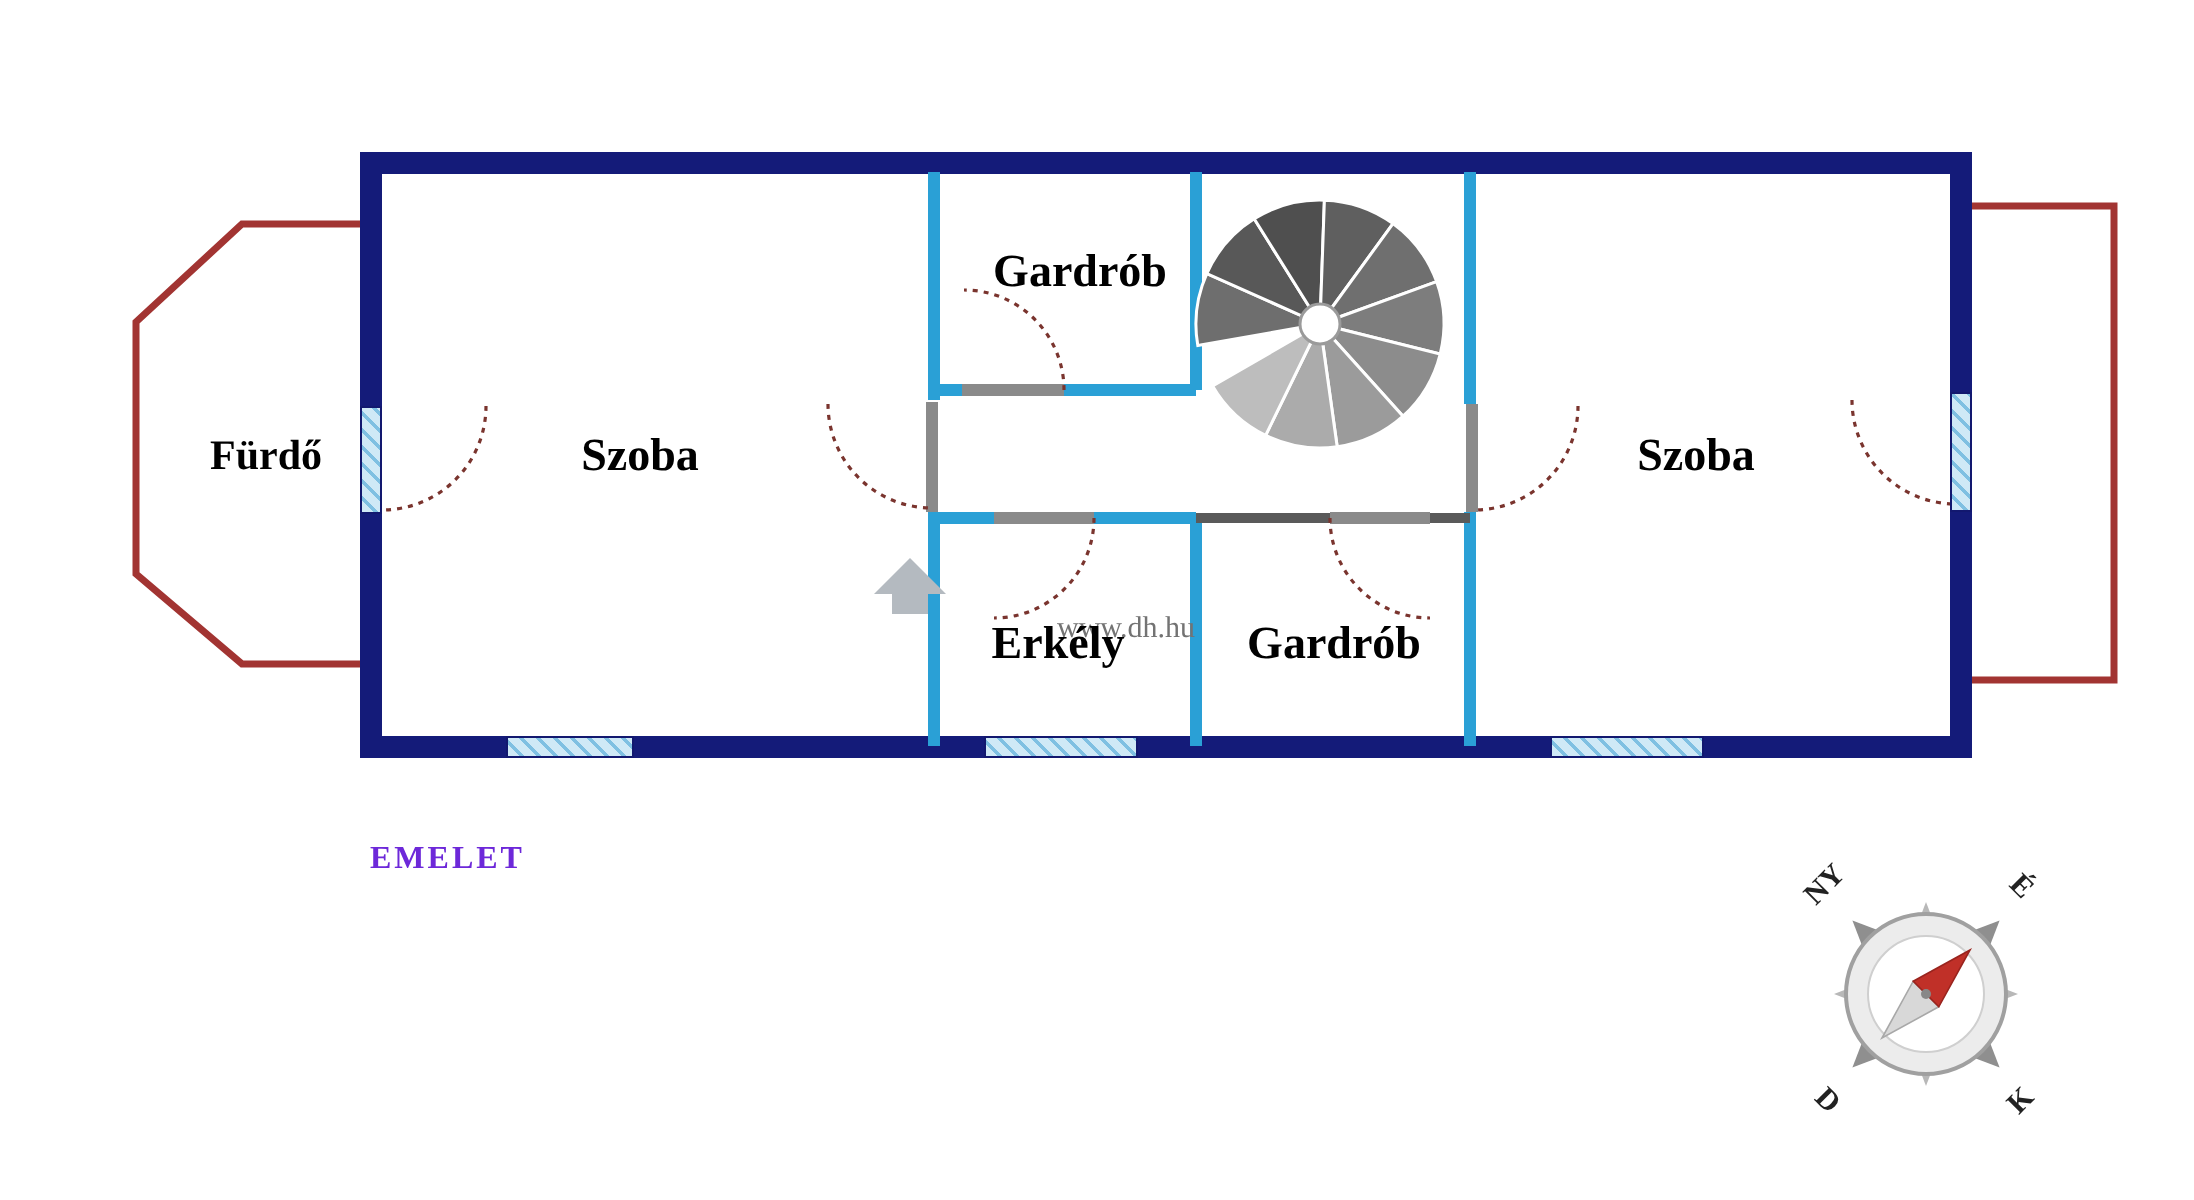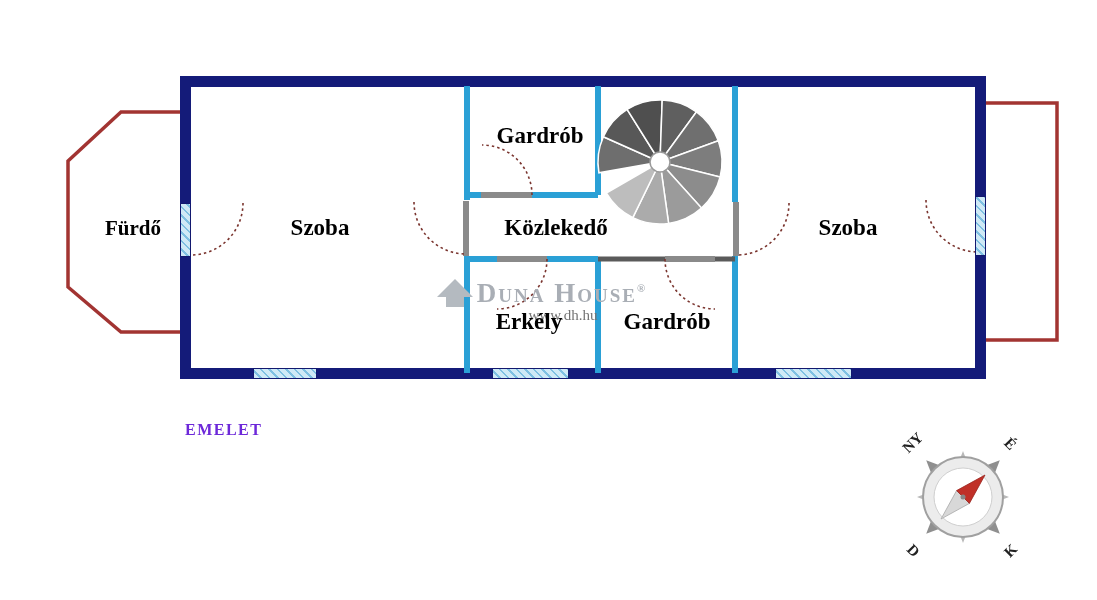--- a/index.html
+++ b/index.html
@@ -89,27 +89,25 @@
       <circle cx="963" cy="497" r="2.5" fill="#888888"></circle>
     </g>
   </svg>
 
   <div class="window" style="left:253px;top:368px;width:64px;height:11px;"></div>
   <div class="window" style="left:492px;top:368px;width:77px;height:11px;"></div>
   <div class="window" style="left:775px;top:368px;width:77px;height:11px;"></div>
   <div class="window" style="left:180px;top:203px;width:11px;height:54px;"></div>
   <div class="window" style="left:975px;top:196px;width:11px;height:60px;"></div>
 
-  <div class="wm wm-brand"><span>Duna House</span><sup>®</sup></div>
   <div class="wm wm-url">www.dh.hu</div>
 
   <div class="room-label" style="left:133px;top:228px;font-size:21px;">Fürdő</div>
   <div class="room-label" style="left:320px;top:228px;">Szoba</div>
   <div class="room-label" style="left:540px;top:136px;">Gardrób</div>
-  <div class="room-label" style="left:556px;top:228px;">Közlekedő</div>
   <div class="room-label" style="left:529px;top:322px;">Erkély</div>
   <div class="room-label" style="left:667px;top:322px;">Gardrób</div>
   <div class="room-label" style="left:848px;top:228px;">Szoba</div>
 
   <div class="floor-title">EMELET</div>
 
   <div class="compass-label" style="left:913px;top:443px;transform:translate(-50%,-50%) rotate(-45deg);">NY</div>
   <div class="compass-label" style="left:1010px;top:444px;transform:translate(-50%,-50%) rotate(45deg);">É</div>
   <div class="compass-label" style="left:913px;top:551px;transform:translate(-50%,-50%) rotate(45deg);">D</div>
   <div class="compass-label" style="left:1011px;top:551px;transform:translate(-50%,-50%) rotate(-45deg);">K</div>

